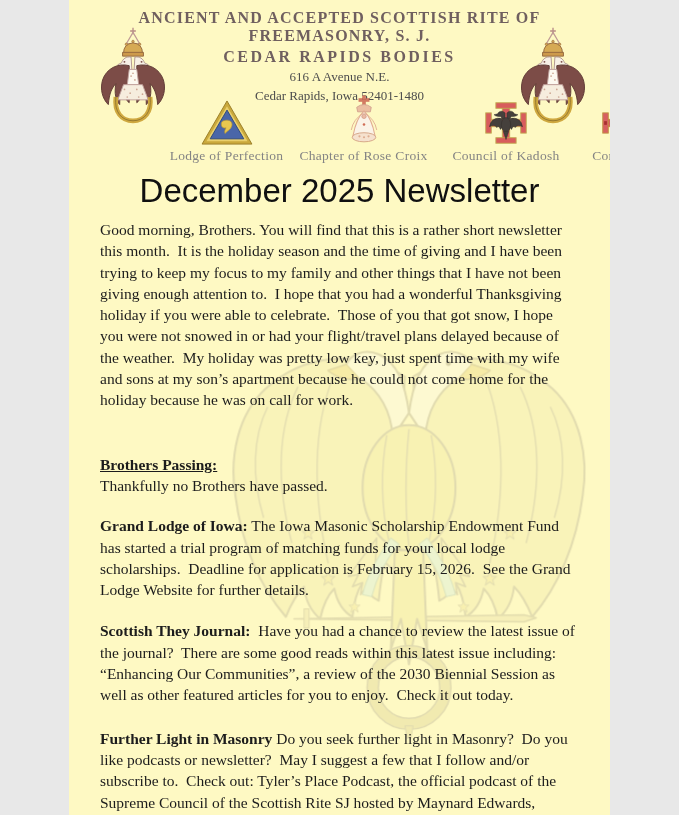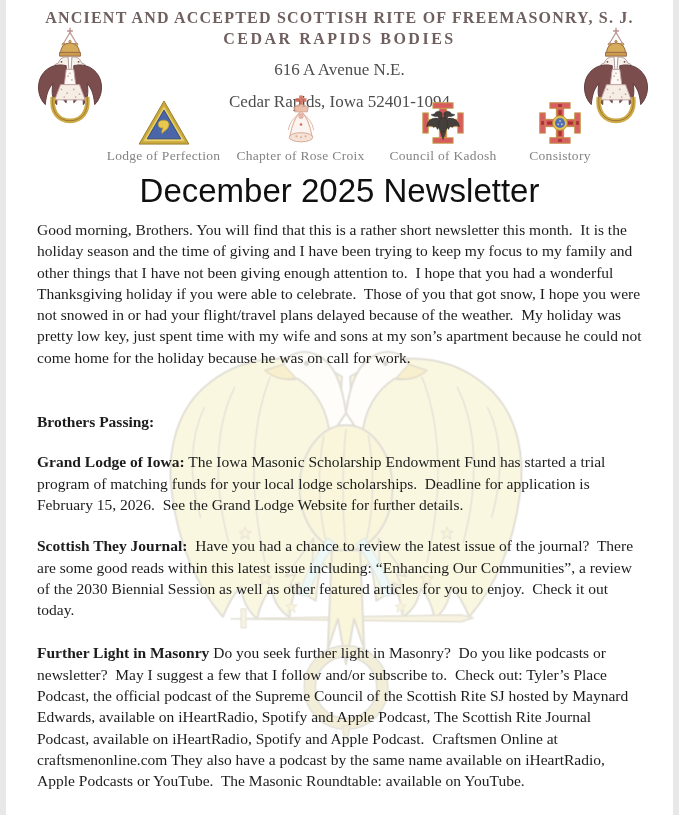--- a/index.html
+++ b/index.html
@@ -1,31 +1,31 @@
 <!DOCTYPE html>
 <html><head>
 <meta charset="utf-8">
 <style>
   * { margin:0; padding:0; box-sizing:border-box; }
   body { background:#e8e8e8; font-family:"Liberation Serif", serif; }
   .page {
-    position:relative; width:667px; height:815px; margin:0 auto;
-    background:#ffffff; overflow:hidden; color:#1c1c1c;
+    position:relative; width:541px; height:815px; margin:0 auto;
+    background:#fef9c3; overflow:hidden; color:#1c1c1c;
   }
   
   .header { position:relative; height:164px; text-align:center; z-index:2; }
   .org-line {
     padding-top:9px; font-size:16px; font-weight:bold;
     letter-spacing:1.2px; color:#6f5f5f;
   }
   .bodies-line {
     margin-top:3px; font-size:16px; font-weight:bold;
     letter-spacing:2.5px; color:#6f5f5f;
   }
-  .addr { margin-top:12px; font-size:17px; color:#4d4d4d; }
+  .addr { margin-top:3px; font-size:13px; color:#4d4d4d; }
   .corner-eagle { position:absolute; top:26px; opacity:.9; }
   .corner-eagle.left  { left:26px; }
   .corner-eagle.right { right:19px; }
   
   .emblem-col { position:absolute; top:94px; text-align:center; }
   .emblem-col .icon-box { height:52px; display:flex; align-items:flex-end; justify-content:center; }
   .emblem-label { margin-top:2px; font-size:13.5px; color:#848484; letter-spacing:.3px; }
   .col-1 { left:100px; width:115px; }
   .col-2 { left:222px; width:145px; }
   .col-3 { left:378px; width:118px; }
@@ -37,21 +37,21 @@
   }
   
   .content { position:relative; z-index:2; padding:0 31px; font-size:15.5px; line-height:21.3px; }
   .section { margin-top:0; }
   .sec-0 { margin-top:7px; }
   .sec-1 { margin-top:43px; }
   .sec-2 { margin-top:19px; }
   .sec-3 { margin-top:20px; }
   .sec-4 { margin-top:22px; }
   .section-heading { font-weight:bold; white-space:pre-wrap; }
-  .section-heading.block { display:block; }
+  .section-heading.block { display:block;text-decoration:underline; }
   .section-body { white-space:pre-wrap; }
   
   .watermark { position:absolute; left:138px; top:316px; z-index:1; pointer-events:none; }
 </style>
 </head>
 <body>
 
 <div class="page">
 
   <div class="watermark">
@@ -104,21 +104,21 @@
         <circle cx="200" cy="368" r="30.5" fill="none" stroke="#a9a089" stroke-width="1.5"></circle>
         <path d="M196 406 L204 406 L202 418 L198 418 Z" fill="#d9cd8c" stroke="#a9a089"></path>
       </g>
     </svg>
   </div>
 
   <div class="header">
     <div class="org-line">ANCIENT AND ACCEPTED SCOTTISH RITE OF FREEMASONRY, S. J.</div>
     <div class="bodies-line">CEDAR RAPIDS BODIES</div>
     <div class="addr">616 A Avenue N.E.</div>
-    <div class="addr">Cedar Rapids, Iowa 52401-1094</div>
+    <div class="addr">Cedar Rapids, Iowa 52401-1480</div>
 
     <div class="corner-eagle left">
       <svg width="76" height="104" viewBox="0 0 80 108">
         <g stroke-linejoin="round">
           <path d="M40 1 L40 8 M37 4.5 L43 4.5" stroke="#b08080" stroke-width="1.4" fill="none"></path>
           <path d="M40 6 L33 18 L47 18 Z" fill="none" stroke="#b89090" stroke-width="1.3"></path>
           <path d="M30 28 Q30 18 40 17 Q50 18 50 28 Z" fill="#d2a249" stroke="#8a5a30" stroke-width="1"></path>
           <rect x="29" y="27" width="22" height="4" fill="#c89040" stroke="#8a5a30" stroke-width="1"></rect>
           <circle cx="33" cy="18.5" r="1.3" fill="#d2a249" stroke="#8a5a30" stroke-width=".6"></circle>
           <circle cx="40" cy="15.5" r="1.3" fill="#d2a249" stroke="#8a5a30" stroke-width=".6"></circle>
@@ -271,21 +271,21 @@
       <div class="emblem-label">Consistory</div>
     </div>
   </div>
 
   <div class="title">December 2025 Newsletter</div>
 
   <div class="content">
 
     <div class="section sec-0"><span class="section-heading"></span><span class="section-body">Good morning, Brothers. You will find that this is a rather short newsletter this month.  It is the holiday season and the time of giving and I have been trying to keep my focus to my family and other things that I have not been giving enough attention to.  I hope that you had a wonderful Thanksgiving holiday if you were able to celebrate.  Those of you that got snow, I hope you were not snowed in or had your flight/travel plans delayed because of the weather.  My holiday was pretty low key, just spent time with my wife and sons at my son’s apartment because he could not come home for the holiday because he was on call for work.</span></div>
 
-    <div class="section sec-1"><span class="section-heading block">Brothers Passing:</span></div>
+    <div class="section sec-1"><span class="section-heading block">Brothers Passing:</span><span class="section-body">Thankfully no Brothers have passed.</span></div>
 
     <div class="section sec-2"><span class="section-heading">Grand Lodge of Iowa:</span><span class="section-body"> The Iowa Masonic Scholarship Endowment Fund has started a trial program of matching funds for your local lodge scholarships.  Deadline for application is February 15, 2026.  See the Grand Lodge Website for further details.</span></div>
 
     <div class="section sec-3"><span class="section-heading">Scottish They Journal:</span><span class="section-body">  Have you had a chance to review the latest issue of the journal?  There are some good reads within this latest issue including: “Enhancing Our Communities”, a review of the 2030 Biennial Session as well as other featured articles for you to enjoy.  Check it out today.</span></div>
 
     <div class="section sec-4"><span class="section-heading">Further Light in Masonry</span><span class="section-body"> Do you seek further light in Masonry?  Do you like podcasts or newsletter?  May I suggest a few that I follow and/or subscribe to.  Check out: Tyler’s Place Podcast, the official podcast of the Supreme Council of the Scottish Rite SJ hosted by Maynard Edwards, available on iHeartRadio, Spotify and Apple Podcast, The Scottish Rite Journal Podcast, available on iHeartRadio, Spotify and Apple Podcast.  Craftsmen Online at craftsmenonline.com They also have a podcast by the same name available on iHeartRadio, Apple Podcasts or YouTube.  The Masonic Roundtable: available on YouTube.</span></div>
 
   </div>
 </div>
 

